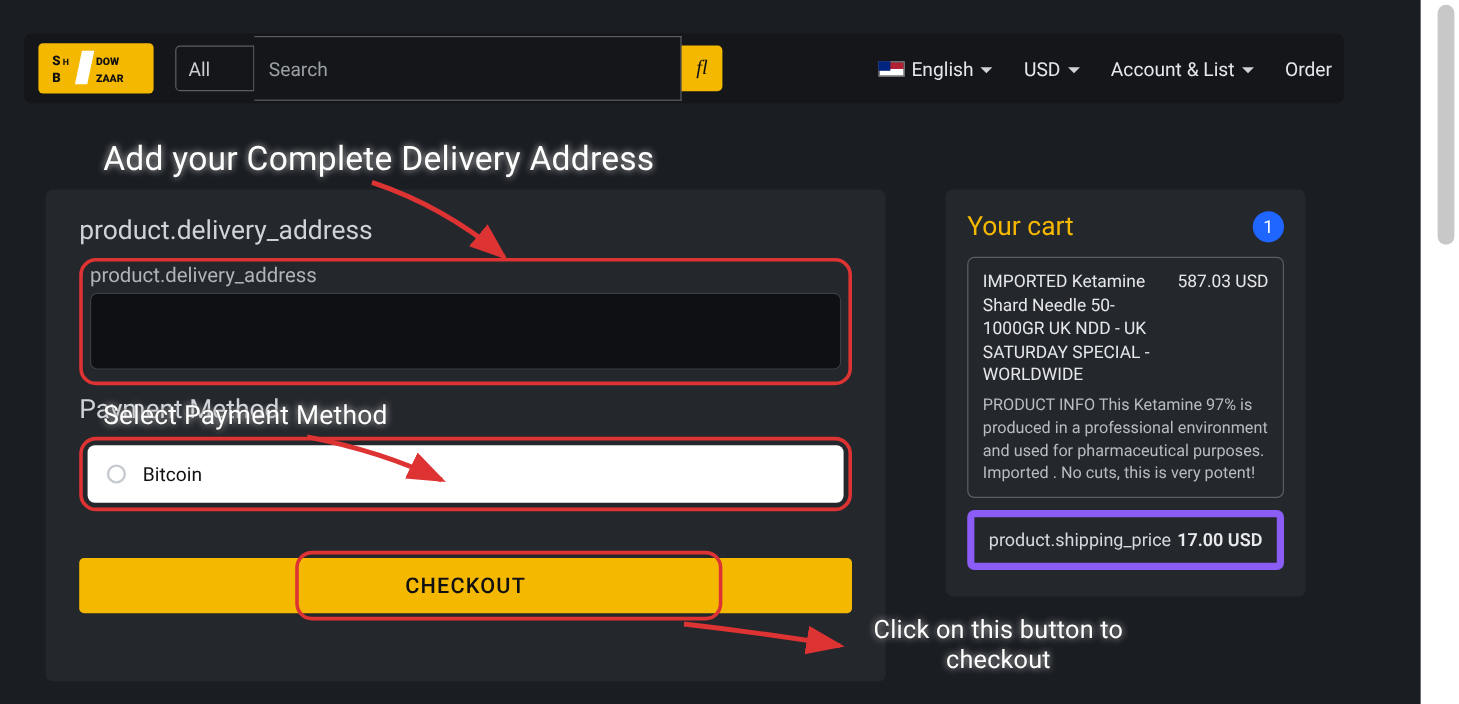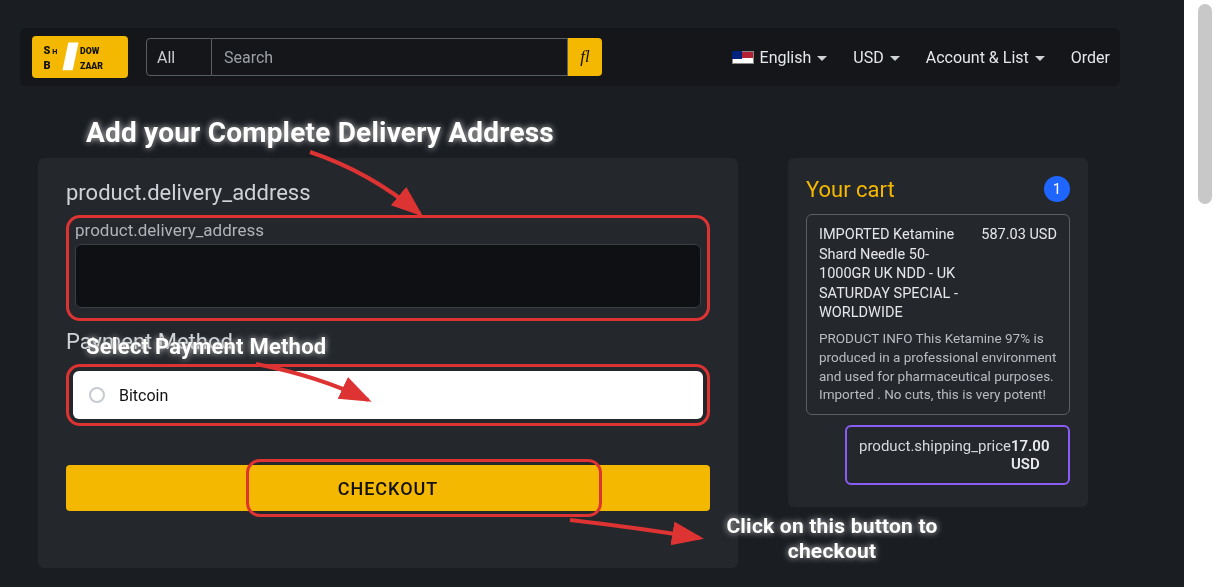--- a/index.html
+++ b/index.html
@@ -2,21 +2,21 @@
 <html><head>
   <meta charset="utf-8">
   <style>
     * { margin:0; padding:0; box-sizing:border-box; font-family:-apple-system,BlinkMacSystemFont,"Segoe UI",Roboto,Arial,sans-serif; }
     body { background:#fff; width:1216px; height:587px; overflow:hidden; position:relative; }
     .stage { position:absolute; left:0; top:0; width:1184px; height:587px; background:#1a1d22; }
     .navbar { position:absolute; left:20px; top:28px; width:1100px; height:58px; background:#141619; border-radius:6px; display:flex; align-items:center; padding:0 10px 0 12px; }
     .logo { width:96px; height:42px; background:#f5b800; border-radius:4px; position:relative; display:flex; align-items:center; justify-content:center; }
     .logo svg { width:88px; height:38px; }
     .select-all { margin-left:18px; width:66px; height:38px; background:#141619; border:1px solid #5a5f66; border-radius:4px 0 0 4px; color:#c9ccd1; font-size:16px; padding-left:10px; display:flex; align-items:center; }
-    .search { width:356px; height:38px; background:#141619; border:1px solid #5a5f66; border-left:none; color:#9aa0a6; font-size:16px; padding:0 12px; outline:none; }
+    .search { width:356px; height:54px; background:#141619; border:1px solid #5a5f66; border-left:none; color:#9aa0a6; font-size:16px; padding:0 12px; outline:none; }
     .search::placeholder { color:#9aa0a6; }
     .search-btn { width:34px; height:38px; background:#f5b800; border:none; border-radius:0 4px 4px 0; display:flex; align-items:center; justify-content:center; cursor:pointer; }
     .search-btn span { font-family:Georgia,serif; font-style:italic; font-size:17px; color:#111; }
     .nav-right { margin-left:auto; display:flex; align-items:center; gap:26px; color:#e5e7eb; font-size:16px; }
     .nav-item { display:flex; align-items:center; gap:6px; cursor:pointer; white-space:nowrap; }
     .flag { width:22px; height:13px; background:linear-gradient(#b22234 50%,#fff 50%); position:relative; border:1px solid #888; }
     .flag::before { content:""; position:absolute; left:-1px; top:-1px; width:10px; height:8px; background:#00247d; }
     .caret { width:0; height:0; border-left:5px solid transparent; border-right:5px solid transparent; border-top:5px solid #cfd3d8; margin-top:2px; }
     .main { position:absolute; left:38px; top:158px; width:700px; height:410px; background:#24272c; border-radius:6px; padding:22px 28px 28px 28px; }
     .sec-title { color:#cfd3d8; font-size:22px; font-weight:400; margin-bottom:10px; }
@@ -36,25 +36,25 @@
     .checkout-outline { position:absolute; left:180px; top:-6px; width:356px; height:58px; border:3px solid #d33; border-radius:14px; pointer-events:none; }
     .cart { position:absolute; left:788px; top:158px; width:300px; background:#24272c; border-radius:6px; padding:18px 18px 22px 18px; }
     .cart-head { display:flex; align-items:center; justify-content:space-between; margin-bottom:12px; }
     .cart-title { color:#f5b800; font-size:22px; font-weight:400; }
     .badge { width:26px; height:26px; border-radius:50%; background:#1e66ff; color:#fff; font-size:15px; display:flex; align-items:center; justify-content:center; }
     .cart-item { border:1px solid #5a5f66; border-radius:6px; padding:10px 12px; margin-bottom:10px; }
     .ci-row1 { display:flex; justify-content:space-between; gap:10px; color:#e5e7eb; font-size:14.5px; line-height:1.35; margin-bottom:6px; }
     .ci-row1 .name { flex:1; }
     .ci-row1 .price { white-space:nowrap; }
     .ci-desc { color:#b8bcc2; font-size:13.5px; line-height:1.4; }
-    .tot-box { border:2px solid #8b5cf6; border-radius:6px; margin-top:10px;margin-left:39px; }
+    .tot-box { border:6px solid #8b5cf6; border-radius:6px; margin-top:10px; }
     .tot-row { display:flex; justify-content:space-between; padding:10px 12px; color:#d6d9de; font-size:15px; }
     .tot-row + .tot-row { border-top:1px solid #5a5f66; }
     .tot-val { color:#e8eaed; font-weight:600; }
-    .anno { position:absolute; color:#fff; font-weight:700; letter-spacing:0.2px; text-shadow:0 0 6px rgba(255,255,255,0.8),0 0 2px #000; pointer-events:none; }
+    .anno { position:absolute; color:#fff; font-weight:400; letter-spacing:0.2px; text-shadow:0 0 6px rgba(255,255,255,0.8),0 0 2px #000; pointer-events:none; }
     .anno.a1 { left:86px; top:116px; font-size:28px; }
     .anno.a2 { left:86px; top:334px; font-size:22px; }
     .anno.a3 { left:702px; top:514px; font-size:21px; width:260px; text-align:center; line-height:1.2; }
     svg.arrow { position:absolute; pointer-events:none; }
   </style>
 </head>
 <body>
 
 <div class="stage">
 

